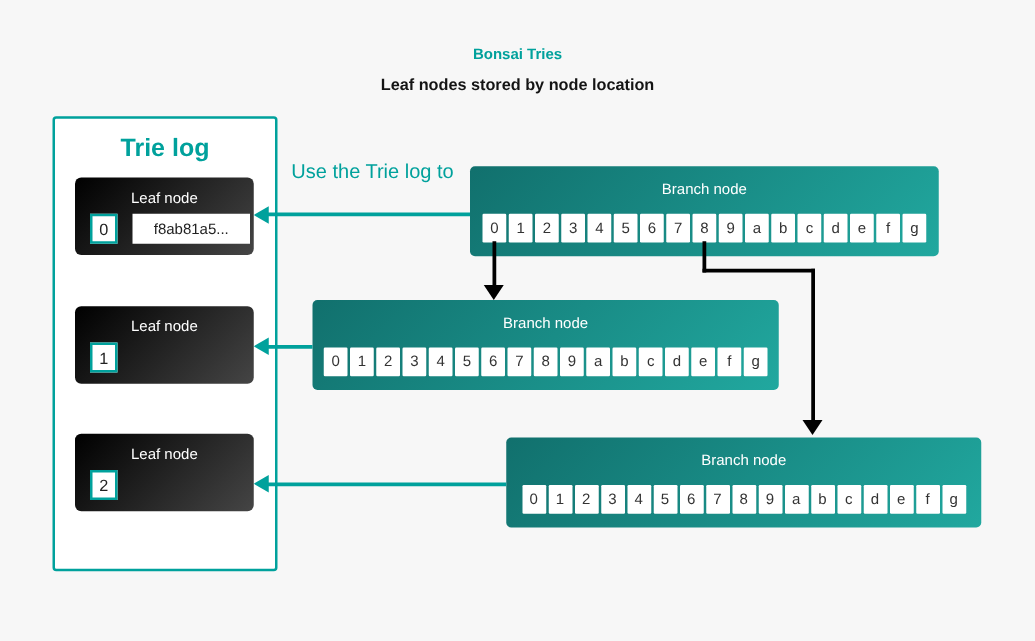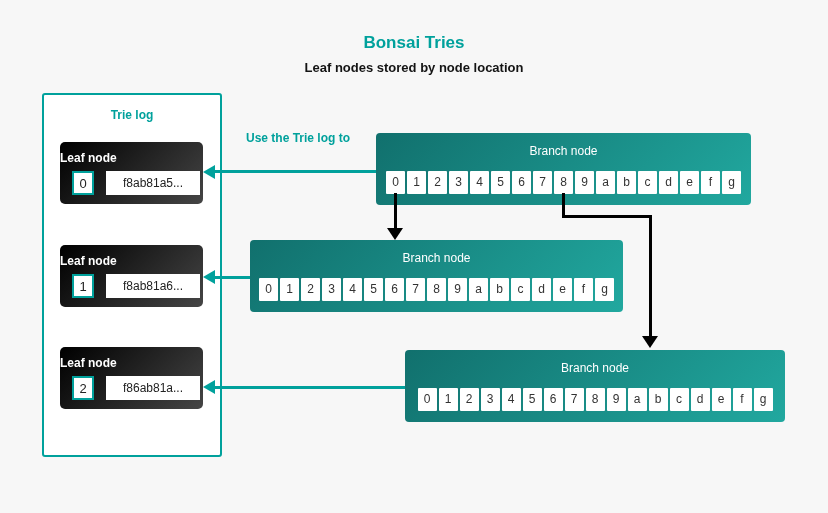--- a/index.html
+++ b/index.html
@@ -4,51 +4,51 @@
 <style>
   :root{
     --teal:#00A19C; --branch-gradient-start:#11706D; --branch-gradient-end:#21A89F;
     --leaf-gradient-start:#000000; --leaf-gradient-end:#454545;
     --background:#F7F7F7; --arrow-black:#000000;
   }
   html,body{margin:0;padding:0;}
   #page{position:relative;width:828px;height:513px;background:var(--background);
         font-family:"Liberation Sans",sans-serif;overflow:hidden;}
   .title{position:absolute;top:34px;left:0;width:100%;text-align:center;
-         color:var(--teal);font-size:17px;font-weight:700;line-height:18px;}
+         color:var(--teal);font-size:12px;font-weight:700;line-height:18px;}
   .subtitle{position:absolute;top:60px;left:0;width:100%;text-align:center;
          color:#141414;font-size:13px;font-weight:700;line-height:16px;}
 
   .trie-panel{position:absolute;left:42px;top:93px;width:176px;height:360px;
          background:#ffffff;border:2px solid var(--teal);border-radius:3px;box-sizing:content-box;}
-  .trie-title{margin-top:13px;text-align:center;color:var(--teal);font-size:12px;font-weight:700;}
+  .trie-title{margin-top:13px;text-align:center;color:var(--teal);font-size:20px;font-weight:700;}
 
   .leaf{position:absolute;left:60px;width:143px;height:62px;border-radius:5px;
         background:linear-gradient(135deg,var(--leaf-gradient-start) 0%,var(--leaf-gradient-end) 100%);}
   .leaf-0{top:142px;} .leaf-1{top:245px;} .leaf-2{top:347px;}
-  .leaf-title{padding-top:9px;color:#ffffff;font-size:12px;font-weight:700;}
+  .leaf-title{padding-top:9px;text-align:center;color:#ffffff;font-size:12px;font-weight:400;}
   .leaf-row{position:absolute;top:29px;left:12px;right:12px;height:24px;}
   .idx{position:absolute;left:0;top:0;width:22px;height:24px;background:#ffffff;
        border:2px solid var(--teal);box-sizing:border-box;display:flex;align-items:center;
        justify-content:center;font-size:13px;color:#222222;}
   .hash{position:absolute;left:34px;top:0;width:94px;height:24px;background:#ffffff;
        display:flex;align-items:center;justify-content:center;font-size:12px;color:#222222;}
 
   .branch{position:absolute;height:72px;border-radius:4px;
         background:linear-gradient(135deg,var(--branch-gradient-start) 0%,var(--branch-gradient-end) 100%);}
   .bn1{left:376px;top:133px;width:375px;}
   .bn2{left:250px;top:240px;width:373px;}
   .bn3{left:405px;top:350px;width:380px;}
   .branch-title{padding-top:11px;text-align:center;color:#ffffff;font-size:12px;font-weight:400;}
   .cells{position:absolute;left:0;right:0;top:38px;display:flex;justify-content:center;gap:2px;}
   .cell{width:19px;height:23px;background:#ffffff;color:#333333;font-size:12px;
         line-height:23px;text-align:center;border-radius:1px;}
 
   .annotation{position:absolute;left:227px;top:130px;width:142px;text-align:center;
-        color:var(--teal);font-size:12px;font-weight:700;line-height:16px;}
+        color:var(--teal);font-size:16px;font-weight:400;line-height:16px;}
 
   .t-line{position:absolute;height:3px;background:var(--teal);}
   .t-head{position:absolute;width:0;height:0;border-top:7px solid transparent;
         border-bottom:7px solid transparent;border-right:12px solid var(--teal);}
   .tl-1{left:214px;top:170px;width:162px;} .th-1{left:203px;top:165px;}
   .tl-2{left:214px;top:276px;width:36px;}  .th-2{left:203px;top:270px;}
   .tl-3{left:214px;top:386px;width:191px;} .th-3{left:203px;top:380px;}
 
   .b-line{position:absolute;background:var(--arrow-black);}
   .b-head{position:absolute;width:0;height:0;border-left:8px solid transparent;
@@ -76,29 +76,27 @@
     <div class="leaf-row">
       <span class="idx">0</span>
       <span class="hash">f8ab81a5...</span>
     </div>
   </div>
 
   <div class="leaf leaf-1">
     <div class="leaf-title">Leaf node</div>
     <div class="leaf-row">
       <span class="idx">1</span>
-      <span class="hash">f8ab81a6...</span>
     </div>
   </div>
 
   <div class="leaf leaf-2">
     <div class="leaf-title">Leaf node</div>
     <div class="leaf-row">
       <span class="idx">2</span>
-      <span class="hash">f86ab81a...</span>
     </div>
   </div>
 
   <div class="branch bn1">
     <div class="branch-title">Branch node</div>
     <div class="cells">
         <span class="cell">0</span>
         <span class="cell">1</span>
         <span class="cell">2</span>
         <span class="cell">3</span>

